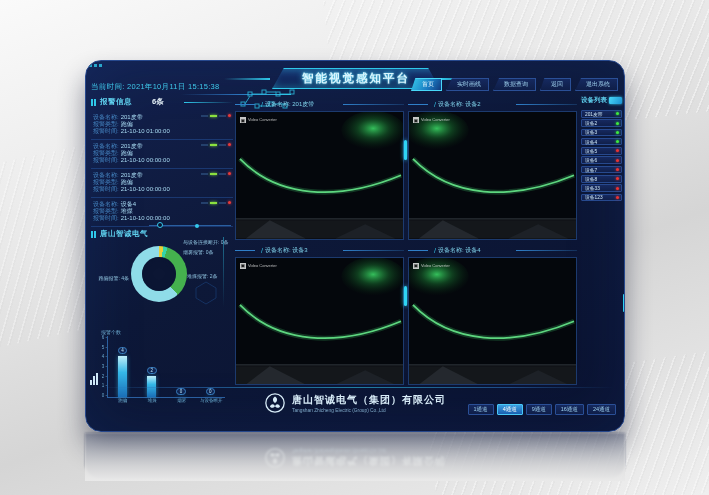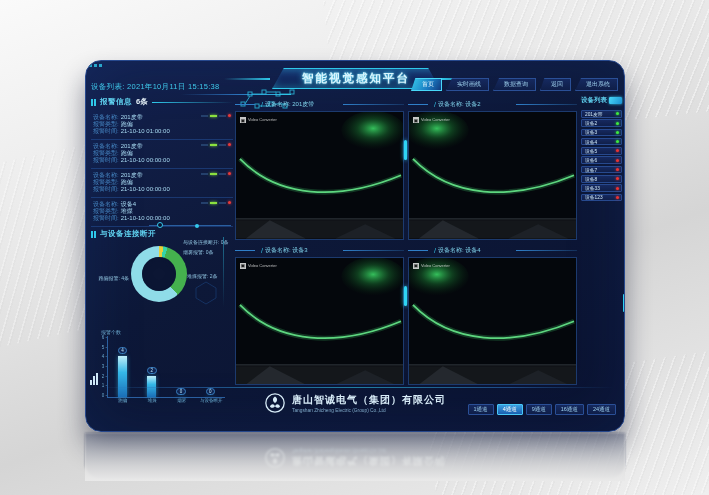--- a/index.html
+++ b/index.html
@@ -35,21 +35,21 @@
   .navbtn { height:13px; padding:0 7px 0 10px; display:flex; align-items:center; font-size:6px; color:#9fd2ee;
     background:linear-gradient(180deg,#15295f,#0f1e48); border:1px solid #2a4f96;
     clip-path:polygon(14% 0,100% 0,100% 100%,0 100%); cursor:pointer; white-space:nowrap; }
   .navbtn.active { background:linear-gradient(120deg,#35c8ea 0%,#1a79c0 60%,#123a7e 100%); color:#eafaff; border-color:#48d8f8; }
 
   
   .leftcol { position:absolute; left:5px; top:36px; width:142px; height:330px; }
   .sec-title { display:flex; align-items:center; gap:4px; font-size:7.5px; color:#5fd0ee; font-weight:bold; letter-spacing:.5px; }
   .sec-title .bars { display:inline-block; width:5px; height:7px;
     background:linear-gradient(90deg,#2fc8ea 0 2px, transparent 2px 3px, #2fc8ea 3px 5px); }
-  .alarm-head { display:flex; align-items:center; gap:4px; }
+  .alarm-head { display:flex; align-items:center; gap:20px; }
   .alarm-count { font-size:7.5px; color:#e8f4fa; font-weight:bold; }
   .alarm-head-line { flex:1; height:1px; background:linear-gradient(90deg,#2fc8ea,transparent); }
   .alarm-list { margin-top:4px; height:118px; overflow:hidden; }
   .alarm-item { position:relative; padding:3px 0 4px 2px; border-bottom:1px solid rgba(40,90,170,.45); cursor:pointer; }
   .alarm-row { font-size:6px; line-height:7px; color:#4585c2; white-space:nowrap; }
   .alarm-row b { color:#a8daf2; font-weight:normal; margin-left:2px; }
   .leds { position:absolute; right:2px; top:3px; display:flex; align-items:center; gap:2px; }
   .leds i { display:block; width:7px; height:2px; background:#24406c; }
   .leds i.g { background:#8ae03f; box-shadow:0 0 3px #8ae03f; }
   .leds s { display:block; width:3px; height:3px; border-radius:50%; background:#e83a3a; box-shadow:0 0 3px #e83a3a; }
@@ -144,21 +144,21 @@
   <div class="streak s2"></div>
   <div class="streak s3"></div>
 
   <div class="panel">
     <div class="corner-sq">
         <i></i>
         <i></i>
         <i></i>
       </div>
 
-    <div class="hdr-time">设备列表: 2021年10月11日 15:15:38</div>
+    <div class="hdr-time">当前时间: 2021年10月11日 15:15:38</div>
     <div class="hdr-underline"></div>
     <div class="wing l"></div>
     <div class="wing r"></div>
     <div class="title-box">
       <span>智能视觉感知平台</span>
     </div>
     <div class="nav" id="nav">
         <div class="navbtn active">首页</div>
         <div class="navbtn">实时画线</div>
         <div class="navbtn">数据查询</div>
@@ -238,21 +238,21 @@
         </div>
 
       <div class="slider" style="left:58px; top:128px; width:82px;">
         <span class="knob" style="left:8px;"></span>
           <span class="dot" style="left:46px;"></span>
       </div>
 
       <div class="donut-wrap">
         <div class="sec-title">
             <span class="bars"></span>
-          <span>与设备连接断开</span>
+          <span>唐山智诚电气</span>
           </div>
         <div class="donut" id="donut" style="background: conic-gradient(rgb(232, 207, 58) 0%, rgb(232, 207, 58) 2.5%, rgb(53, 212, 168) 2.5%, rgb(53, 212, 168) 5%, rgb(69, 177, 78) 5%, rgb(69, 177, 78) 38.3333%, rgb(143, 220, 232) 38.3333%, rgb(143, 220, 232) 100%);"></div>
         <div id="donut-labels">
             <div class="dlabel" style="left: 92px; top: 10px;">与设备连接断开: 0条</div>
             <div class="dlabel" style="left: 92px; top: 20px;">烟雾报警: 0条</div>
             <div class="dlabel" style="left: 96px; top: 44px;">堆煤报警: 2条</div>
             <div class="dlabel" style="left: 0px; top: 46px; text-align: right; width: 38px;">跑偏报警: 4条</div>
           </div>
         <svg class="hex" viewBox="0 0 22 24">
           <polygon points="11,1 21,7 21,17 11,23 1,17 1,7" fill="none" stroke="#1d4a8a" stroke-width="1"></polygon>

